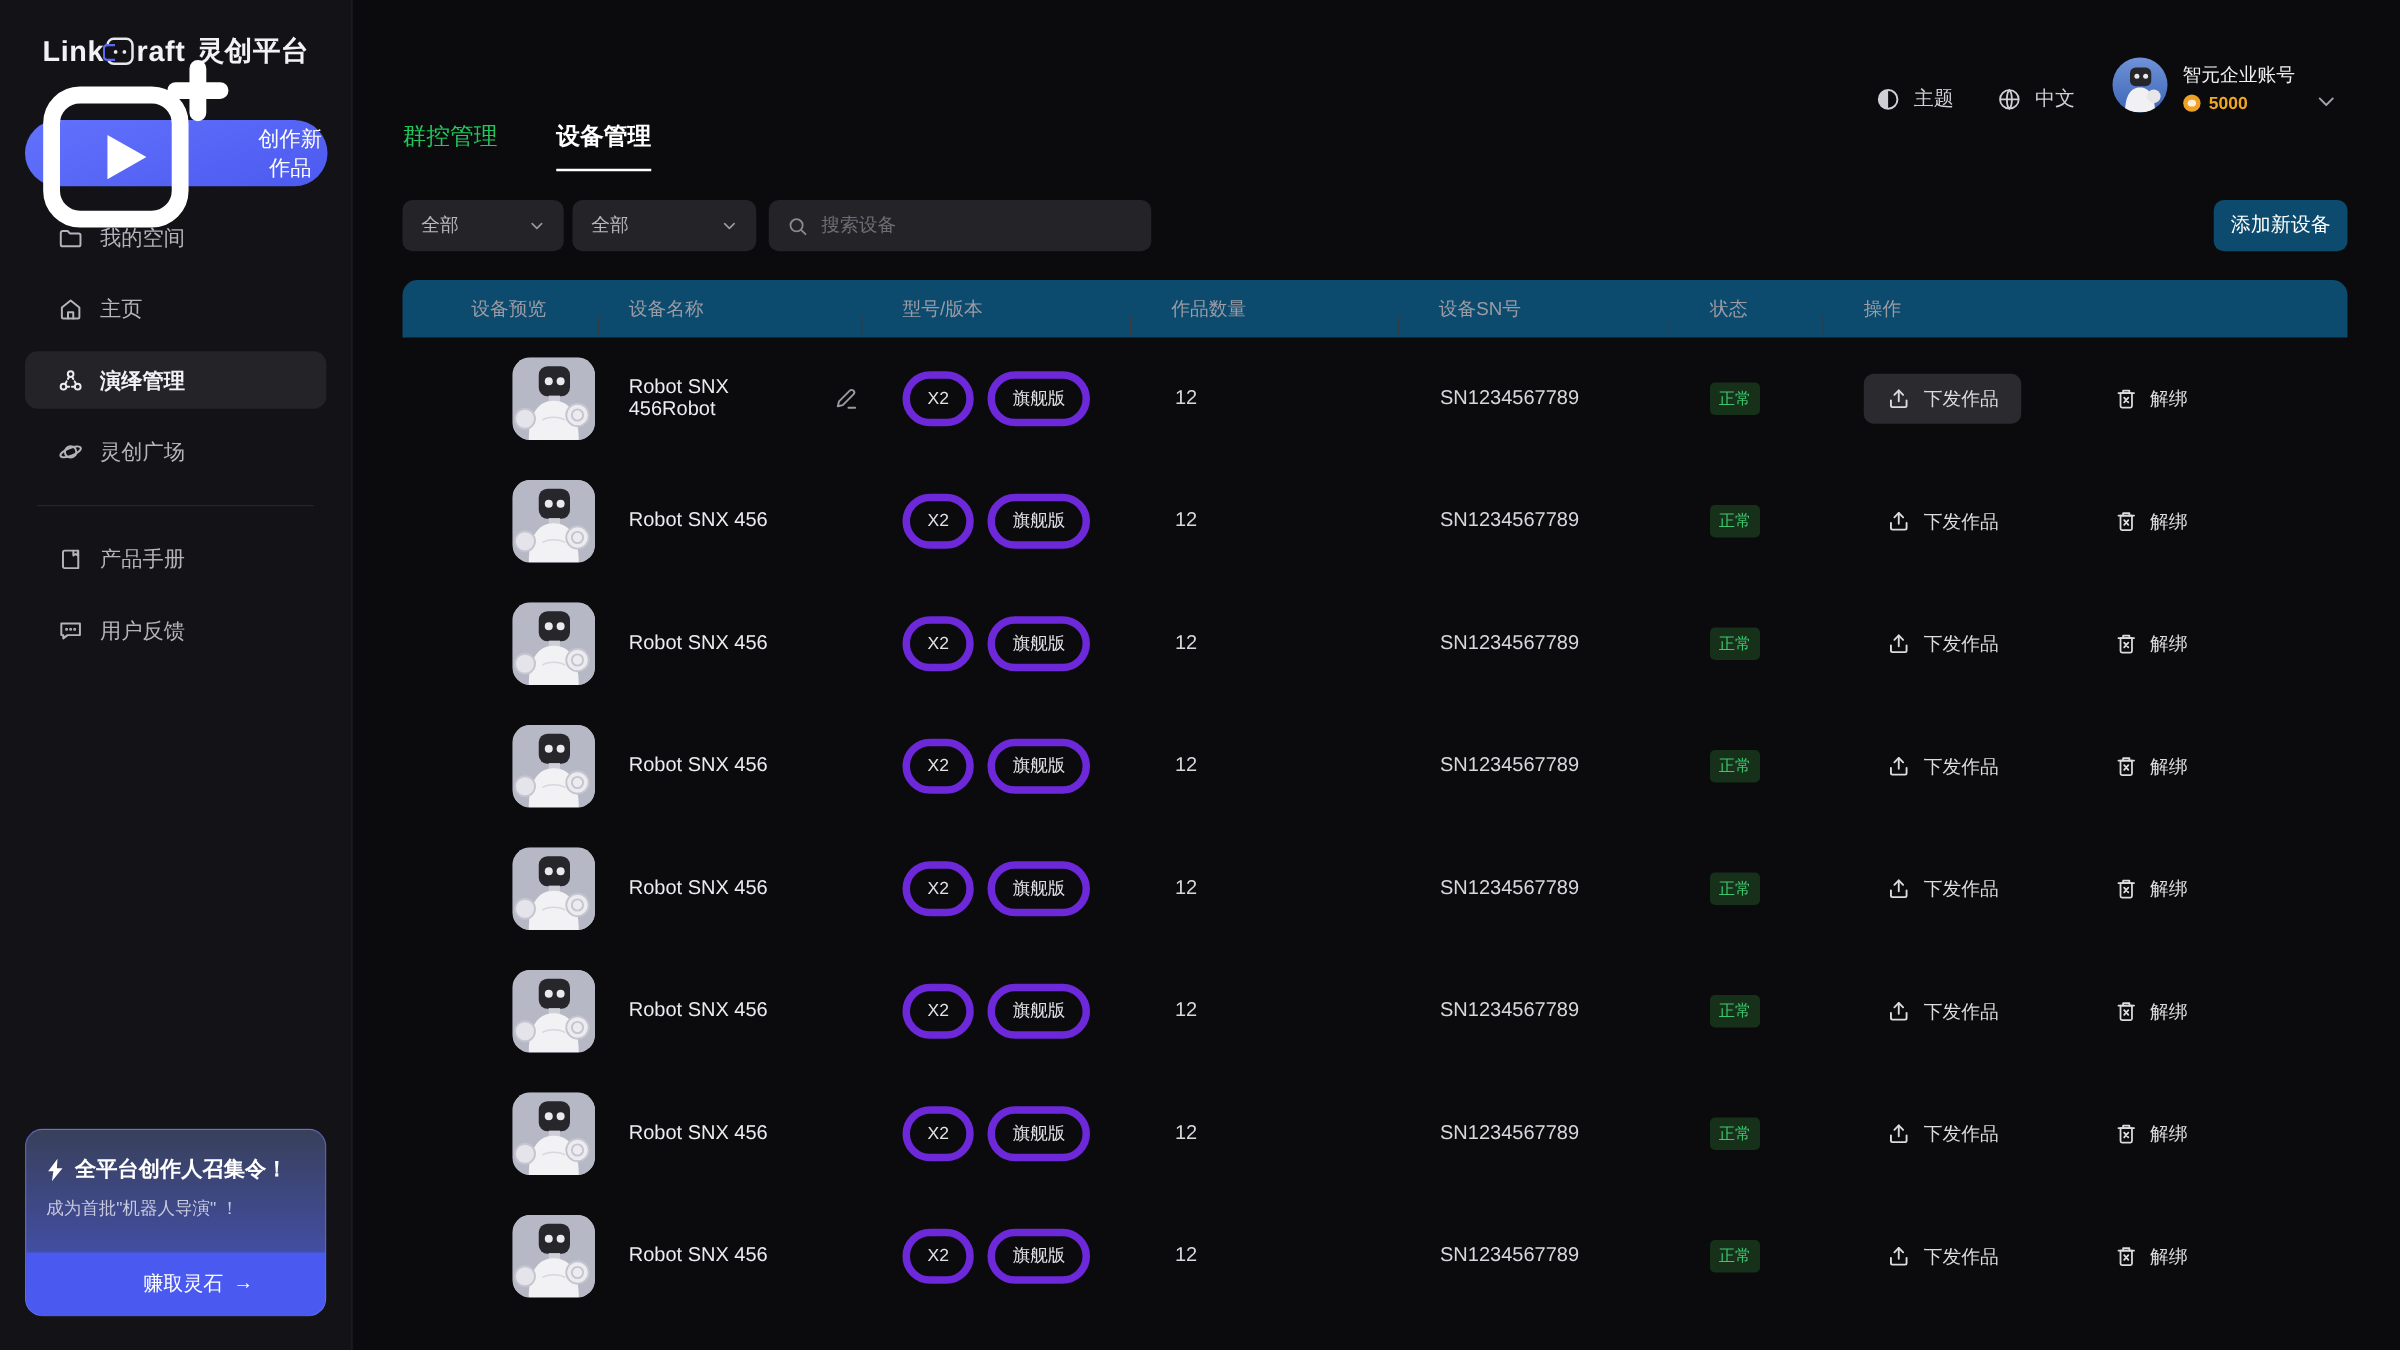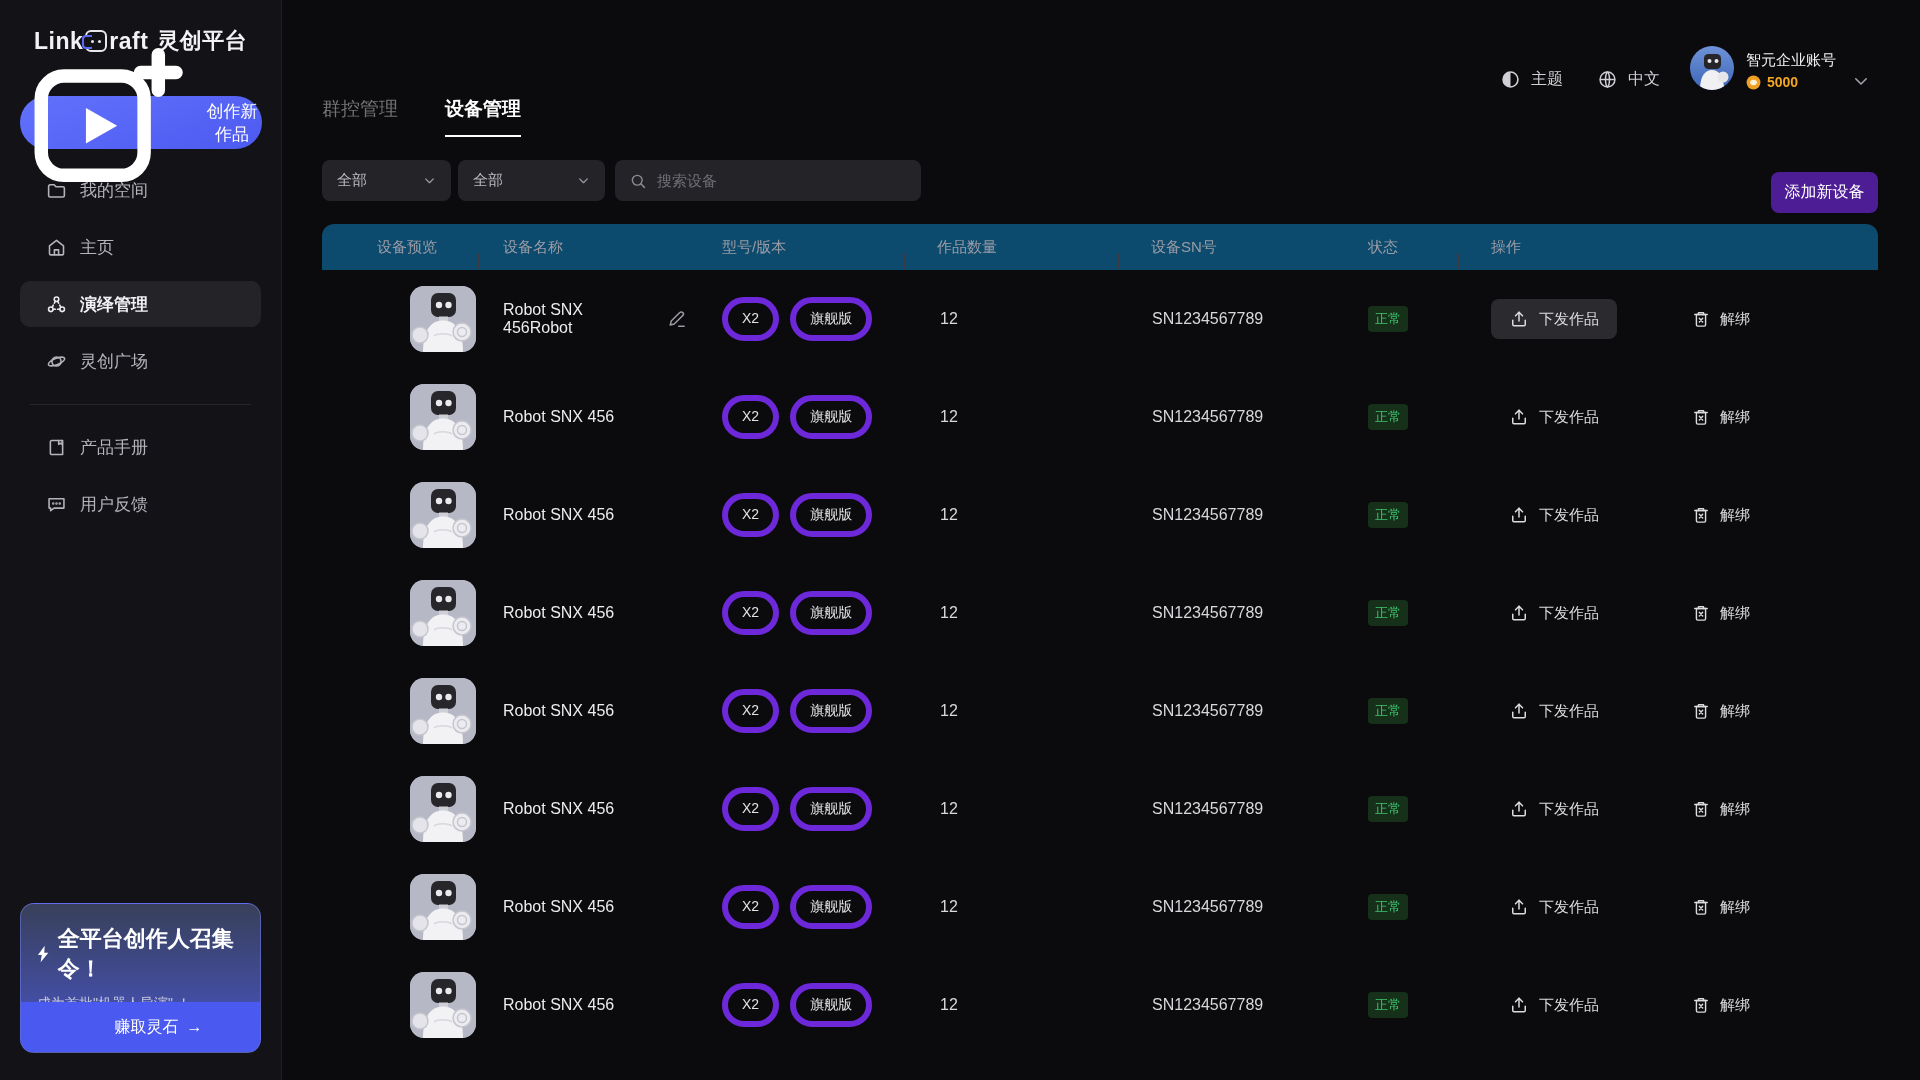--- a/index.html
+++ b/index.html
@@ -41,21 +41,21 @@
               padding-left:26px; border-radius:10px; color:#b4b4bc; font-size:17px; cursor:pointer; }
   .nav-item.active { background:#232328; color:#f2f2f4; font-weight:bold; }
   .nav-item .nicon { width:21px; height:21px; color:#b4b4bc; flex:0 0 auto; }
   .nav-item.active .nicon { color:#ececf0; }
   .side-divider { position:absolute; left:30px; right:30px; top:404px; height:1px; background:#26262b; }
 
   .promo { position:absolute; left:20px; right:20px; bottom:27px; height:150px;
            border-radius:14px; border:1px solid rgba(116,130,245,.5); overflow:hidden;
            background:linear-gradient(180deg,#38405a 0%,#424d9e 62%,#4a58e8 100%); }
   .promo-title { display:flex; align-items:center; gap:8px; margin:20px 16px 0 16px;
-                 font-size:22px; font-weight:bold; color:#ffffff; }
+                 font-size:17px; font-weight:bold; color:#ffffff; }
   .promo-sub { margin:11px 16px 0 16px; font-size:14px; color:#c7cade; }
   .promo-cta { position:absolute; left:0; right:0; bottom:0; height:50px; border:none;
                background:#4a59f0; color:#fff; font-size:16px; font-family:inherit; cursor:pointer;
                display:flex; align-items:center; justify-content:center; gap:8px;padding-left:36px; }
 
   
   .topbar { position:absolute; left:282px; right:0; top:0; height:90px;
             display:flex; align-items:flex-end; justify-content:flex-end; padding-right:50px; }
   .top-group { display:flex; align-items:center; gap:10px; color:#cfcfd5; font-size:16px; cursor:pointer; }
   .gap34 { margin-left:34px; }
@@ -63,38 +63,38 @@
   .avatar { width:44px; height:44px; border-radius:50%; overflow:hidden; margin-left:30px; cursor:pointer;
             background:linear-gradient(180deg,#6f92d8,#3d66b8); }
   .account { margin-left:12px; cursor:pointer; }
   .account-name { font-size:15px; color:#f0f0f3; }
   .account-credits { display:flex; align-items:center; gap:6px; margin-top:4px; }
   .credits-num { font-size:14px; font-weight:bold; color:#f3a622; }
   .acct-chevron { width:18px; height:18px; color:#a6a6ae; margin-left:16px; cursor:pointer; }
 
   
   .tabs { position:absolute; left:322px; top:96px; display:flex; gap:47px; }
-  .tab { font-size:19px; color:#737373; padding-bottom:13px; cursor:pointer; }
+  .tab { font-size:19px; color:#22c55e; padding-bottom:13px; cursor:pointer; }
   .tab.active { color:#ffffff; font-weight:bold; border-bottom:2.5px solid #ffffff; }
 
   .filter-row { position:absolute; left:322px; top:160px; right:42px; height:41px; }
   .select { position:absolute; top:0; height:41px; background:#242428; border-radius:8px;
             display:flex; align-items:center; justify-content:space-between;
             padding:0 15px; font-size:15px; color:#b8b8c0; cursor:pointer; }
   .select1 { left:0; width:129px; }
   .select2 { left:136px; width:147px; }
   .chev12 { width:13px; height:13px; color:#9a9aa2; }
   .search-box { position:absolute; left:293px; top:0; width:306px; height:41px; background:#242428;
                 border-radius:8px; display:flex; align-items:center; padding:0 14px; gap:10px; }
   .search-box input { background:transparent; border:none; outline:none; color:#c8c8ce;
                       font-size:15px; font-family:inherit; width:100%; }
   .search-box input::placeholder { color:#6d6d76; }
   .sicon { width:18px; height:18px; color:#8a8a92; flex:0 0 auto; }
-  .add-btn { position:absolute; right:0; top:12px; width:107px; height:41px; border:none; border-radius:8px;
-             background:#4c1d95; color:#fff; font-size:16px; font-family:inherit; cursor:pointer; }
+  .add-btn { position:absolute; right:0; top:0; width:107px; height:41px; border:none; border-radius:8px;
+             background:#0c4a6e; color:#fff; font-size:16px; font-family:inherit; cursor:pointer; }
 
   
   .table { position:absolute; left:322px; top:224px; width:1556px; }
   .grid7 { display:grid; grid-template-columns:156px 211px 215px 214px 217px 123px 1fr; align-items:center; }
   .thead { height:46px; background:#0c4a6e; border-radius:12px 12px 0 0; color:#9c9ca4; font-size:15px; }
   .th { padding-left:33px; position:relative; }
   .th-preview { padding-left:55px; }
   .th-name { padding-left:25px; }
   .th:not(:first-child)::before { content:''; position:absolute; left:0; top:15px; width:1px; height:16px; background:#3a3a42; }
 

